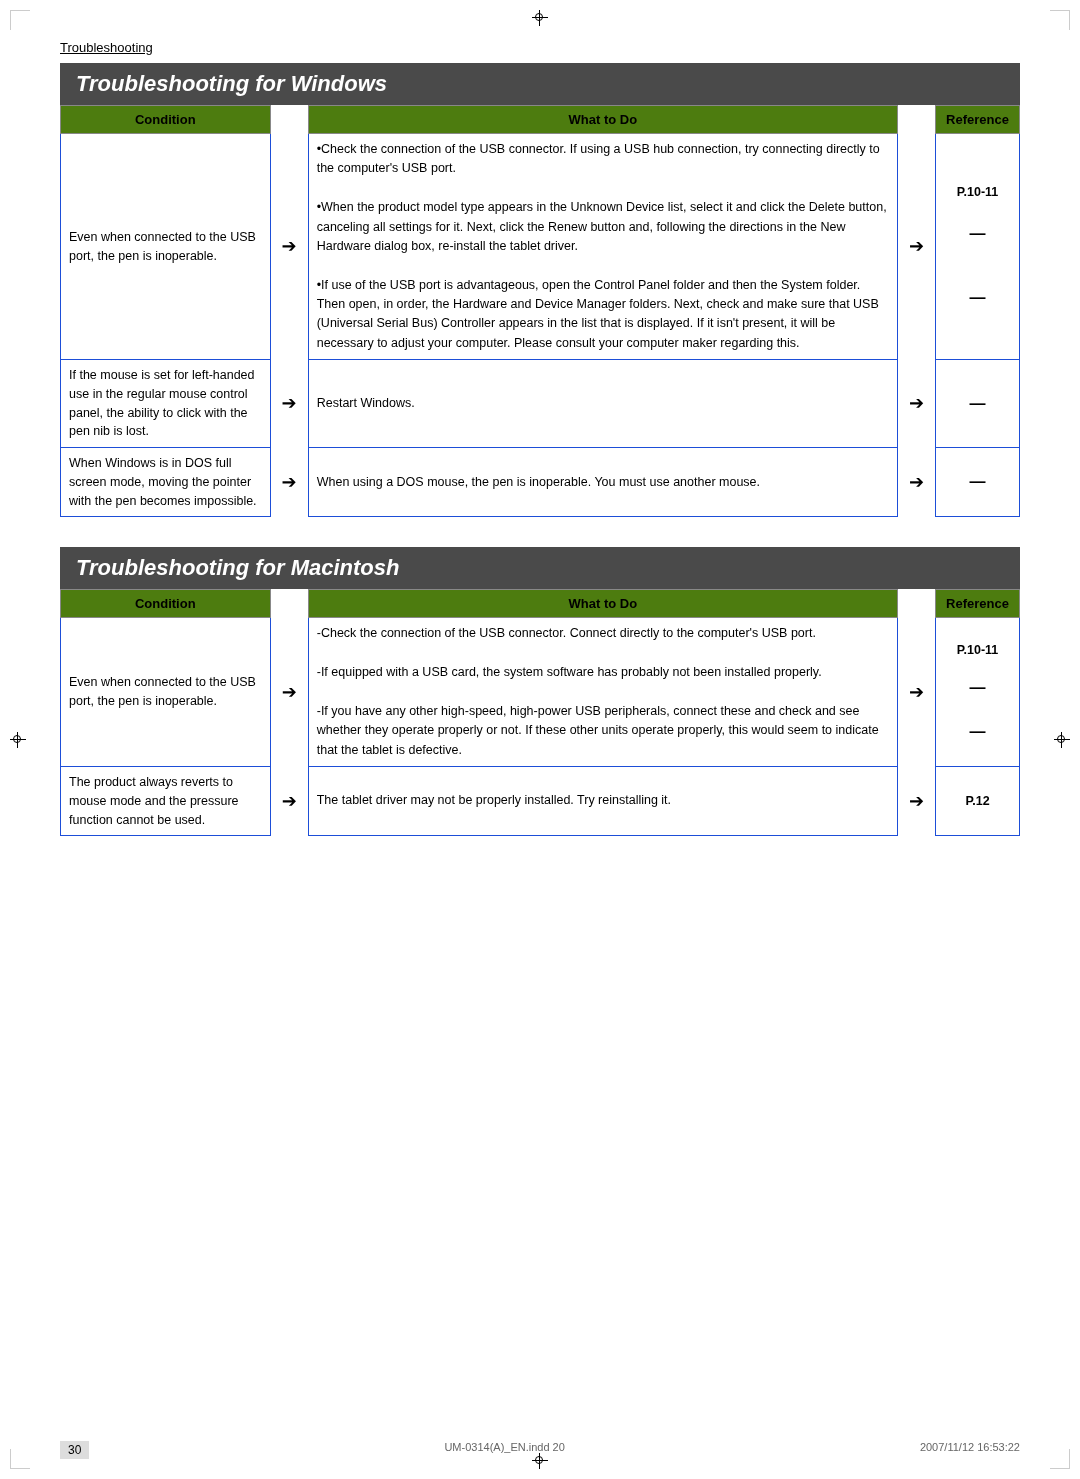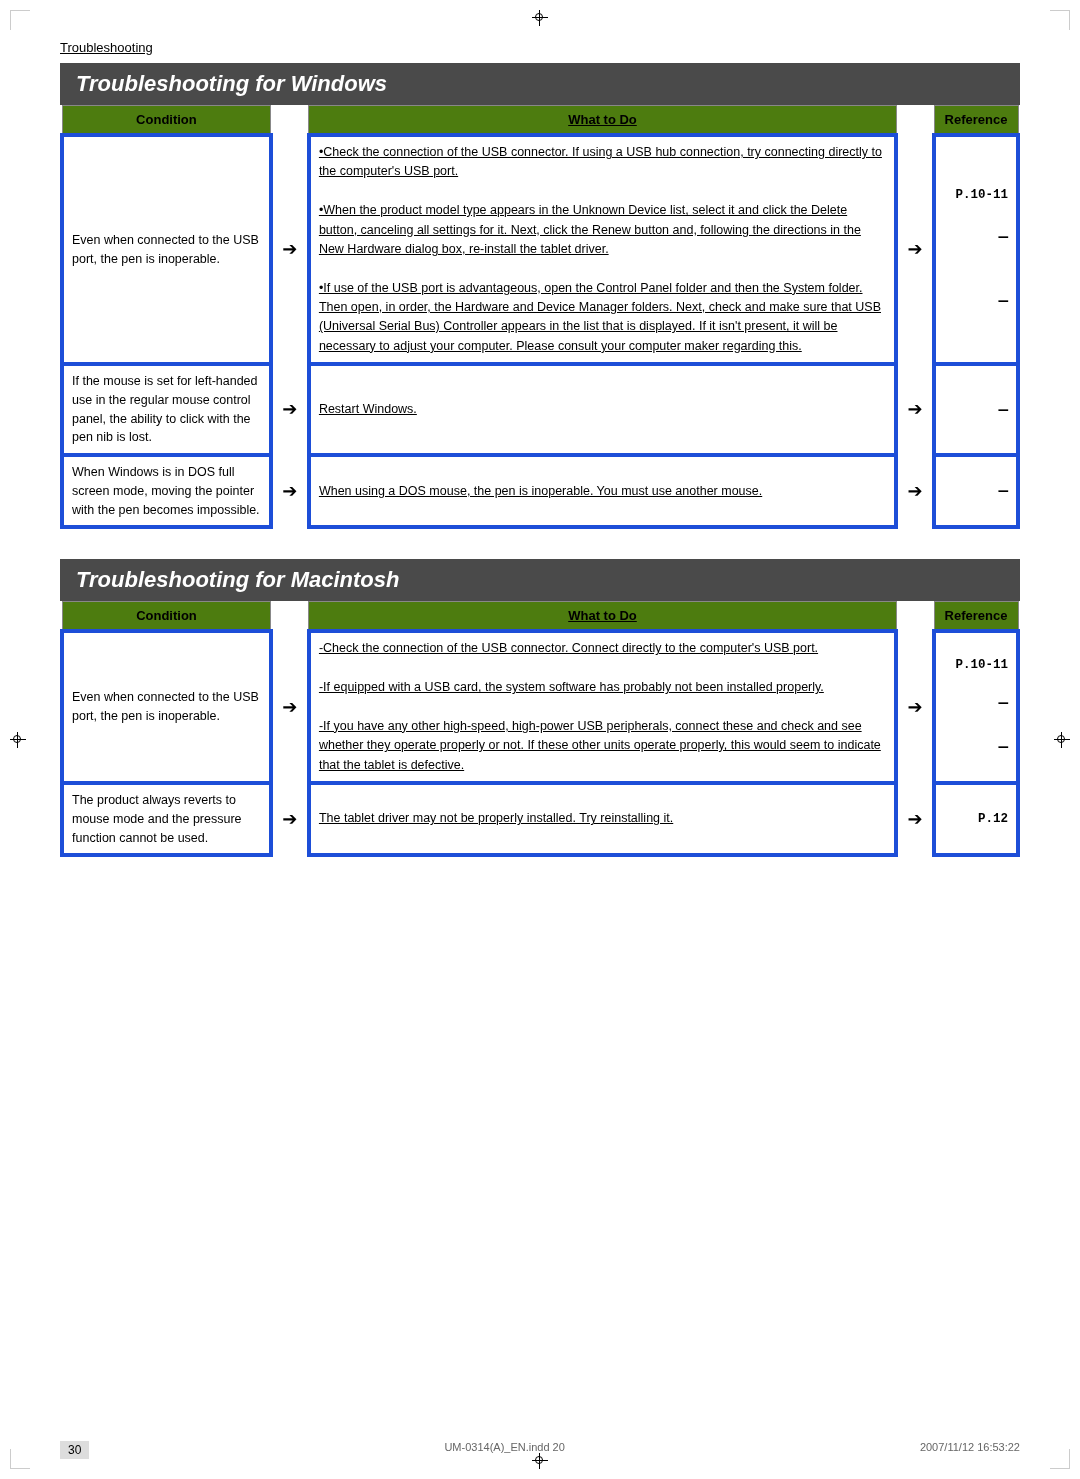--- a/index.html
+++ b/index.html
@@ -84,49 +84,48 @@
     .troubleshoot-table th {
       background: #4d7c0f;
       border: 1px solid #888;
       padding: 6px 10px;
       font-weight: bold;
       font-size: 13px;
       text-align: center;
     }
 
     .troubleshoot-table td {
-      border: 4px solid #1d4ed8;
+      border: 1px solid #1d4ed8;
       padding: 6px 8px;
       vertical-align: middle;
       font-size: 12.5px;
       line-height: 1.5;
     }
 
     .col-condition { width: 22%; }
-    .col-what { width: 62%; text-decoration: underline; }
+    .col-what { width: 62%; }
     .col-ref { width: 13%; text-align: center; }
 
     .arrow-cell {
       width: 4%;
       text-align: center;
       border: none !important;
       padding: 0 !important;
       background: #fff;
     }
 
     .arrow {
       font-size: 18px;
       color: #000;
     }
 
     .ref-cell {
-      text-align: right;
+      text-align: center;
       font-weight: bold;
       font-size: 12.5px;
-      font-family: Liberation Mono, monospace;
     }
 
     .ref-dash {
       font-size: 16px;
       font-weight: bold;
     }
 
     .page-footer {
       position: absolute;
       bottom: 20px;

